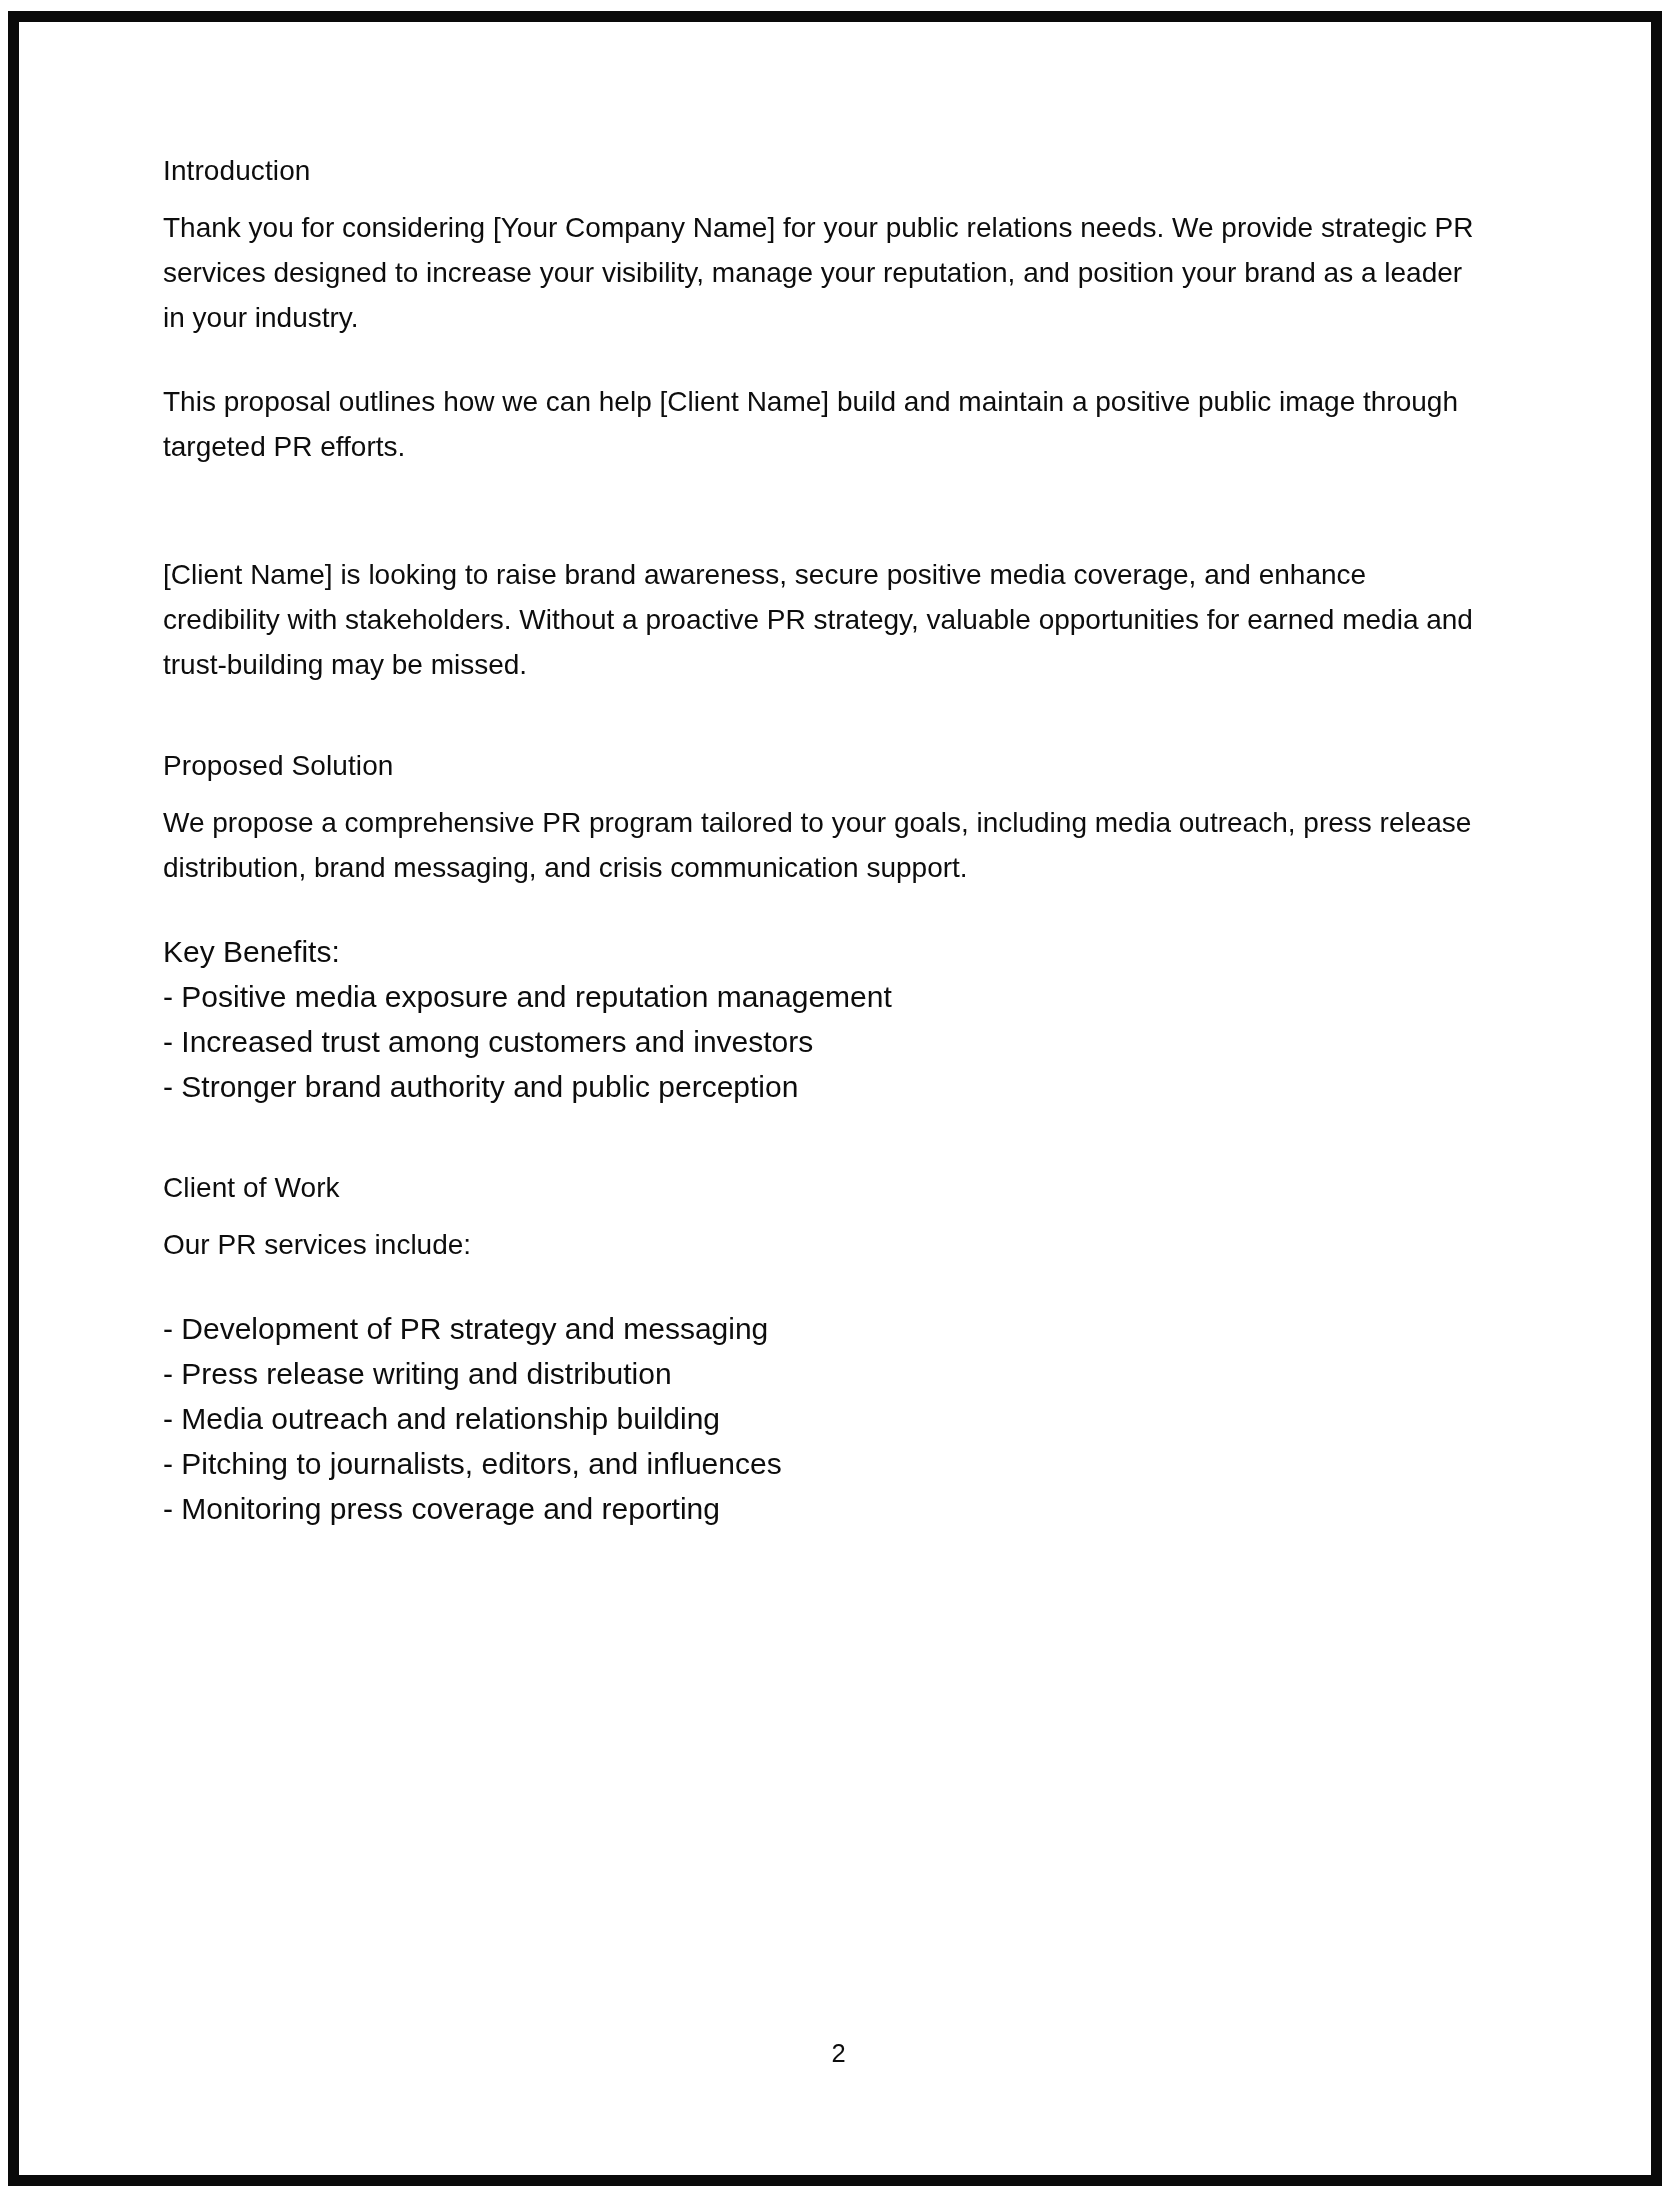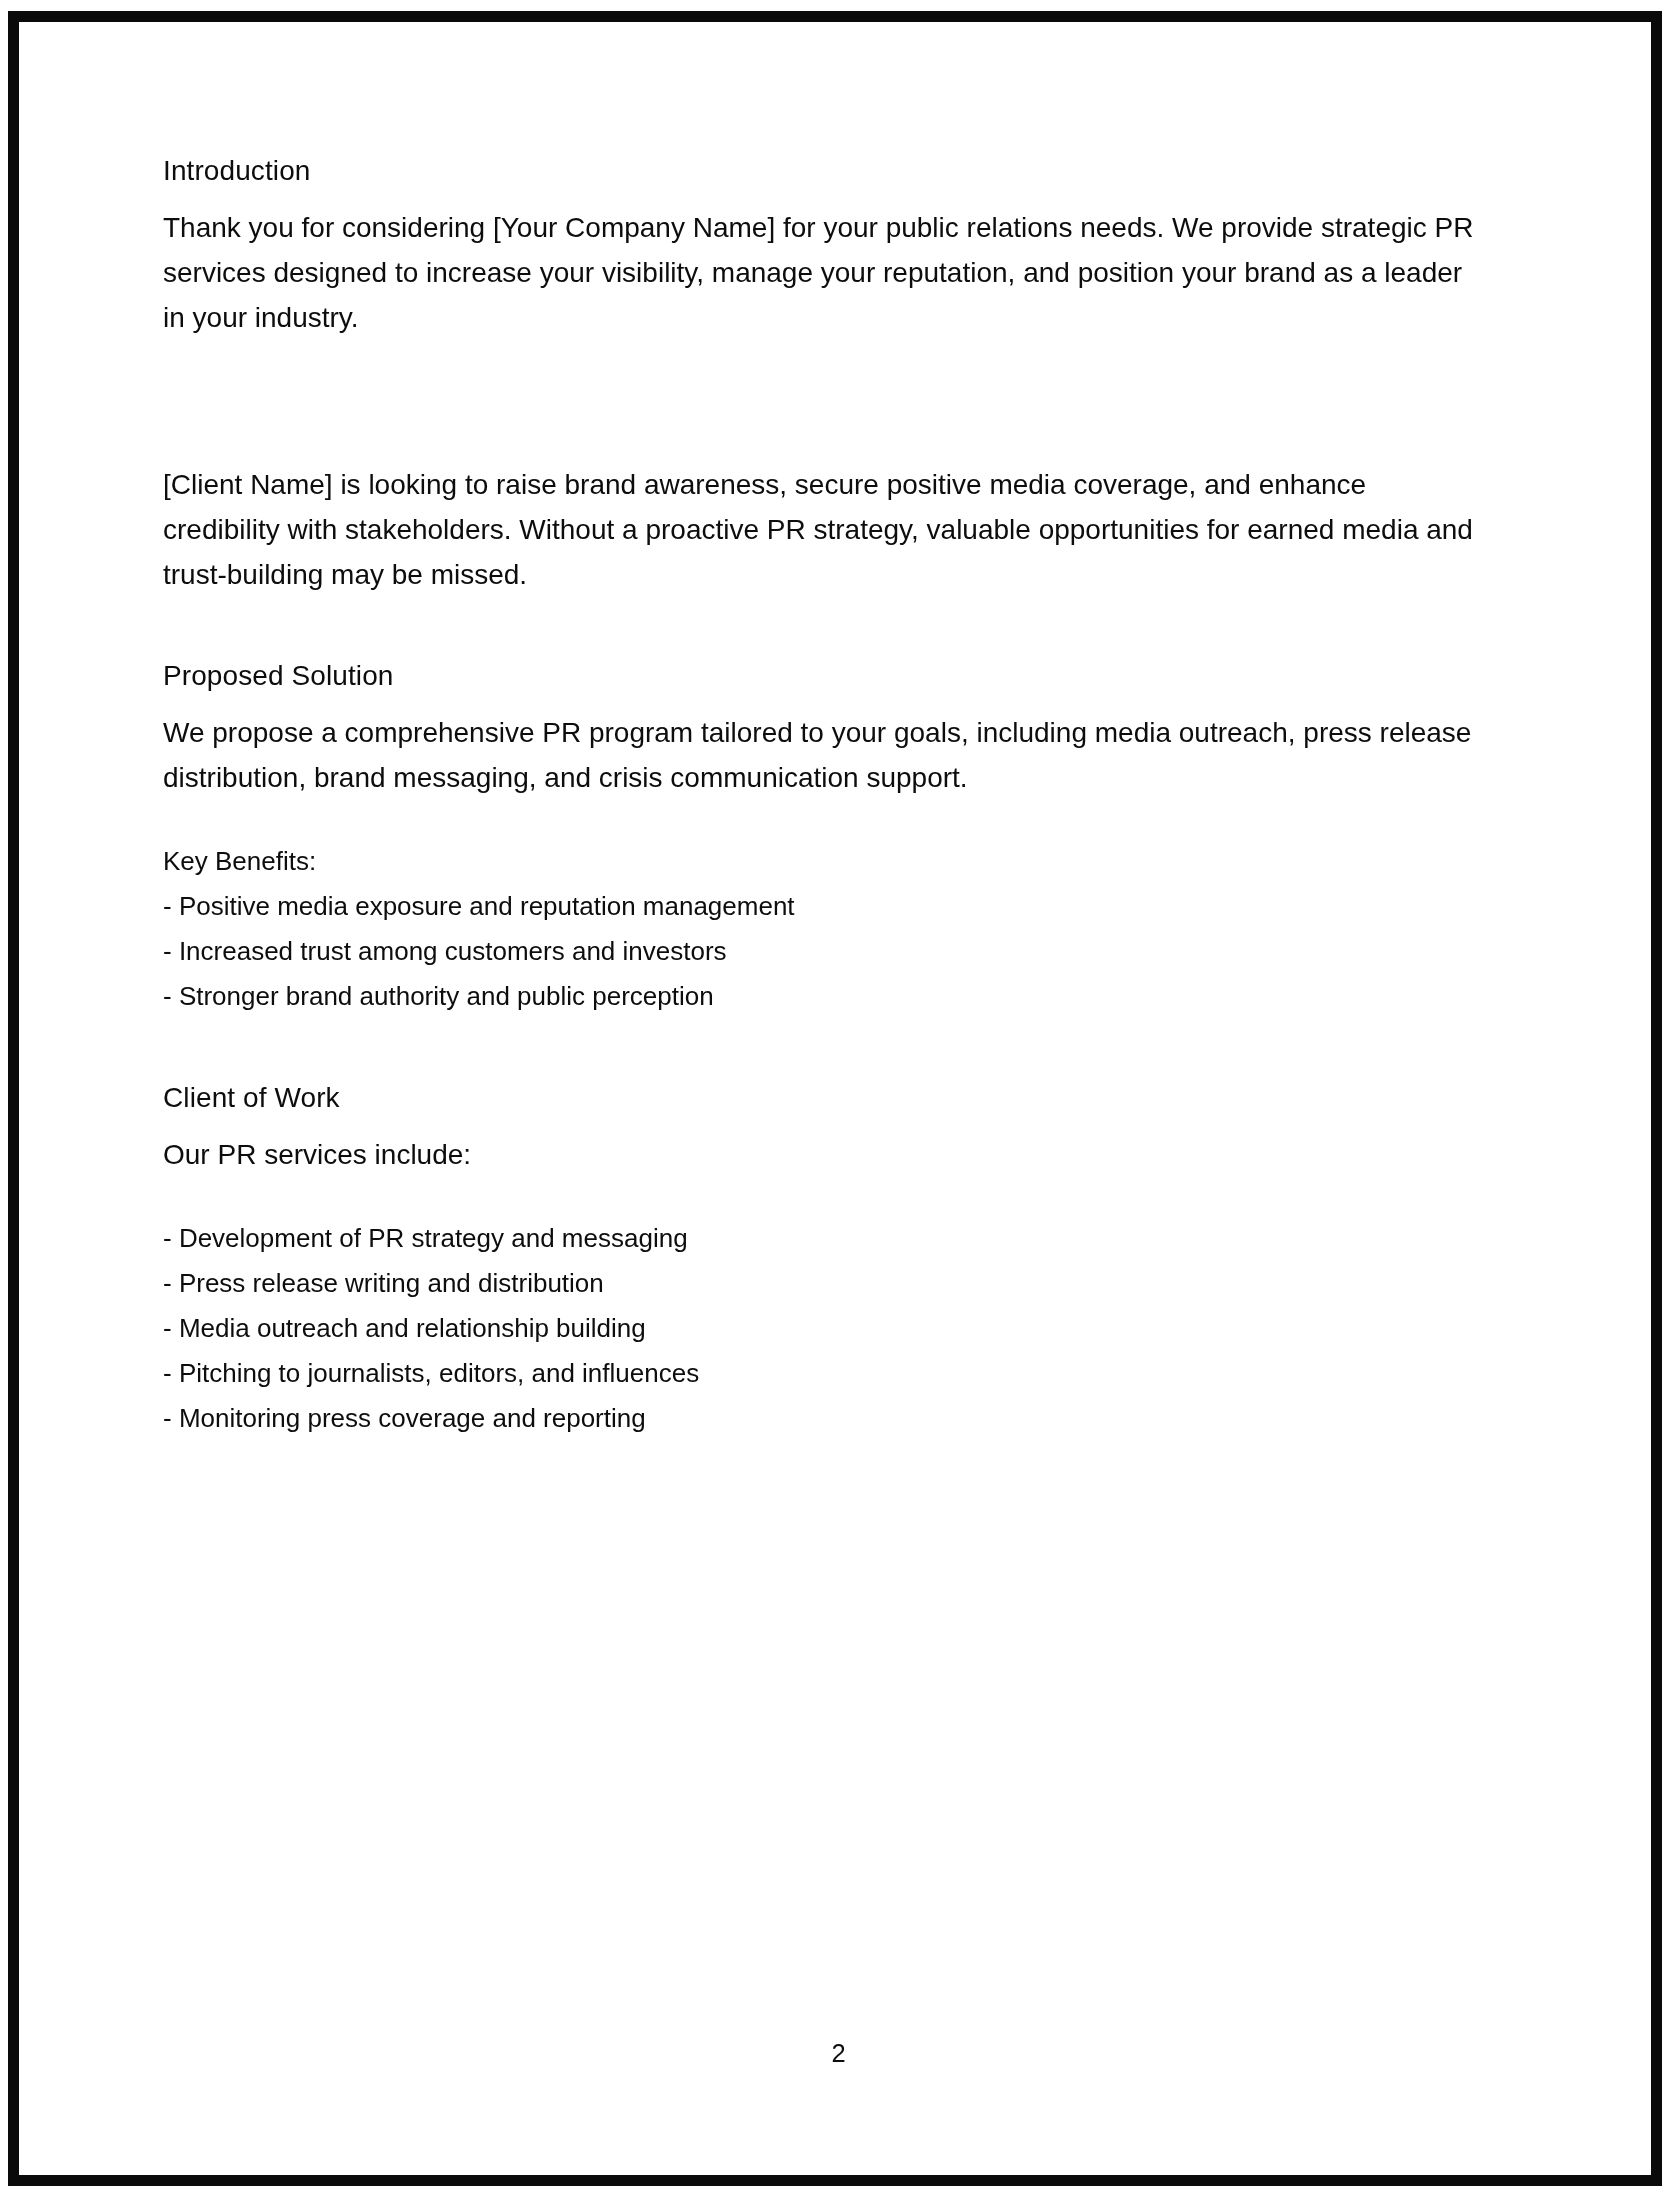--- a/index.html
+++ b/index.html
@@ -46,21 +46,21 @@
     margin: 0;
   }
   p.body-text {
     font-size: 28px;
     line-height: 45px;
     color: #0d0d0d;
     margin: 0;
     text-align: left;
   }
   .list-block {
-    font-size: 26px;
+    font-size: 30px;
     line-height: 45px;
     color: #0d0d0d;
   }
   .list-block .list-line {
     white-space: pre;
   }
   
   .gap-intro-head { height: 156px; }
   .after-h1 { height: 19.3px; }
   .para-gap { height: 39px; }
@@ -86,20 +86,21 @@
 
   <div class="content">
 
     <div class="gap-intro-head"></div>
 
     <section>
       <h1 class="section-heading">Introduction</h1>
       <div class="after-h1"></div>
       <p class="body-text">Thank you for considering [Your Company Name] for your public relations needs. We provide strategic PR services designed to increase your visibility, manage your reputation, and position your brand as a leader in your industry.</p>
       <div class="para-gap"></div>
+      <p class="body-text">This proposal outlines how we can help [Client Name] build and maintain a positive public image through targeted PR efforts.</p>
     </section>
 
     <div class="before-h2"></div>
 
     <section>
       <div class="after-h1"></div>
       <p class="body-text">[Client Name] is looking to raise brand awareness, secure positive media coverage, and enhance credibility with stakeholders. Without a proactive PR strategy, valuable opportunities for earned media and trust-building may be missed.</p>
     </section>
 
     <div class="before-h2"></div>

